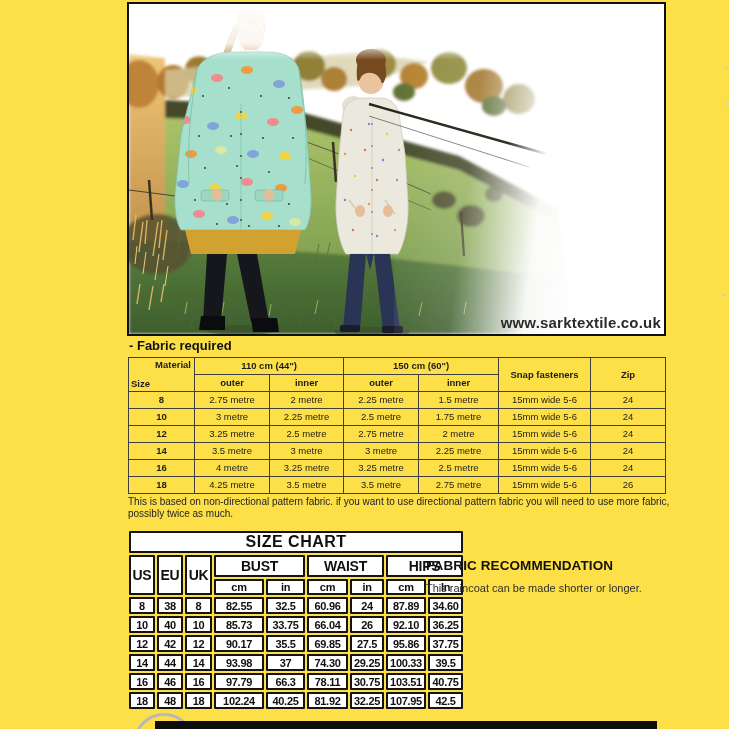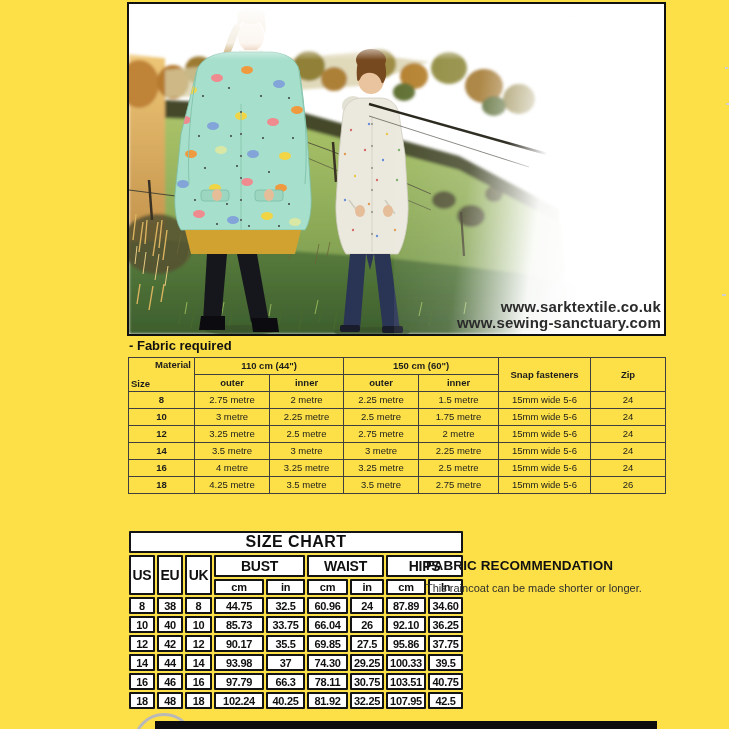--- a/index.html
+++ b/index.html
@@ -287,21 +287,20 @@
       <rect x="265" y="0" width="270" height="330" fill="url(#fadeG)"></rect>
       <rect x="455" y="0" width="80" height="330" fill="#ffffff"></rect>
       <rect x="0" y="0" width="535" height="56" fill="url(#skyG)"></rect>
 
       <path d="M240,100 L418,150" stroke="url(#wireG)" stroke-width="2.4" fill="none"></path>
       <path d="M240,112 L400,163" stroke="url(#wireG)" stroke-width="1" fill="none" opacity="0.55"></path>
     </svg>
 
     <div class="photo-credits">
       <div>www.sarktextile.co.uk</div>
-      <div>www.sewing-sanctuary.com</div>
     </div>
   </div>
 
   <div class="fabric-heading">- Fabric required</div>
 
   <table class="fabric">
     <colgroup>
       <col style="width:66px">
         <col style="width:75px">
         <col style="width:74px">
@@ -377,20 +376,21 @@
       <td>4.25 metre</td>
       <td>3.5 metre</td>
       <td>3.5 metre</td>
       <td>2.75 metre</td>
       <td>15mm wide 5-6</td>
       <td>26</td>
     </tr>
   </tbody>
     </table>
 
+  <div class="fabric-note">This is based on non-directional pattern fabric. if you want to use directional pattern fabric you will need to use more fabric, possibly twice as much.</div>
 
   <table class="sizechart">
     <colgroup>
       <col style="width:26px">
         <col style="width:26px">
         <col style="width:27px">
       <col style="width:50px">
         <col style="width:39px">
         <col style="width:41px">
       <col style="width:34px">
@@ -414,21 +414,21 @@
       <td class="small">in</td>
       <td class="small">cm</td>
       <td class="small">in</td>
       <td class="small">cm</td>
       <td class="small">In</td>
     </tr>
     <tr>
       <td>8</td>
       <td>38</td>
       <td>8</td>
-      <td>44.75</td>
+      <td>82.55</td>
       <td>32.5</td>
       <td>60.96</td>
       <td>24</td>
       <td>87.89</td>
       <td>34.60</td>
     </tr>
     <tr>
       <td>10</td>
       <td>40</td>
       <td>10</td>

